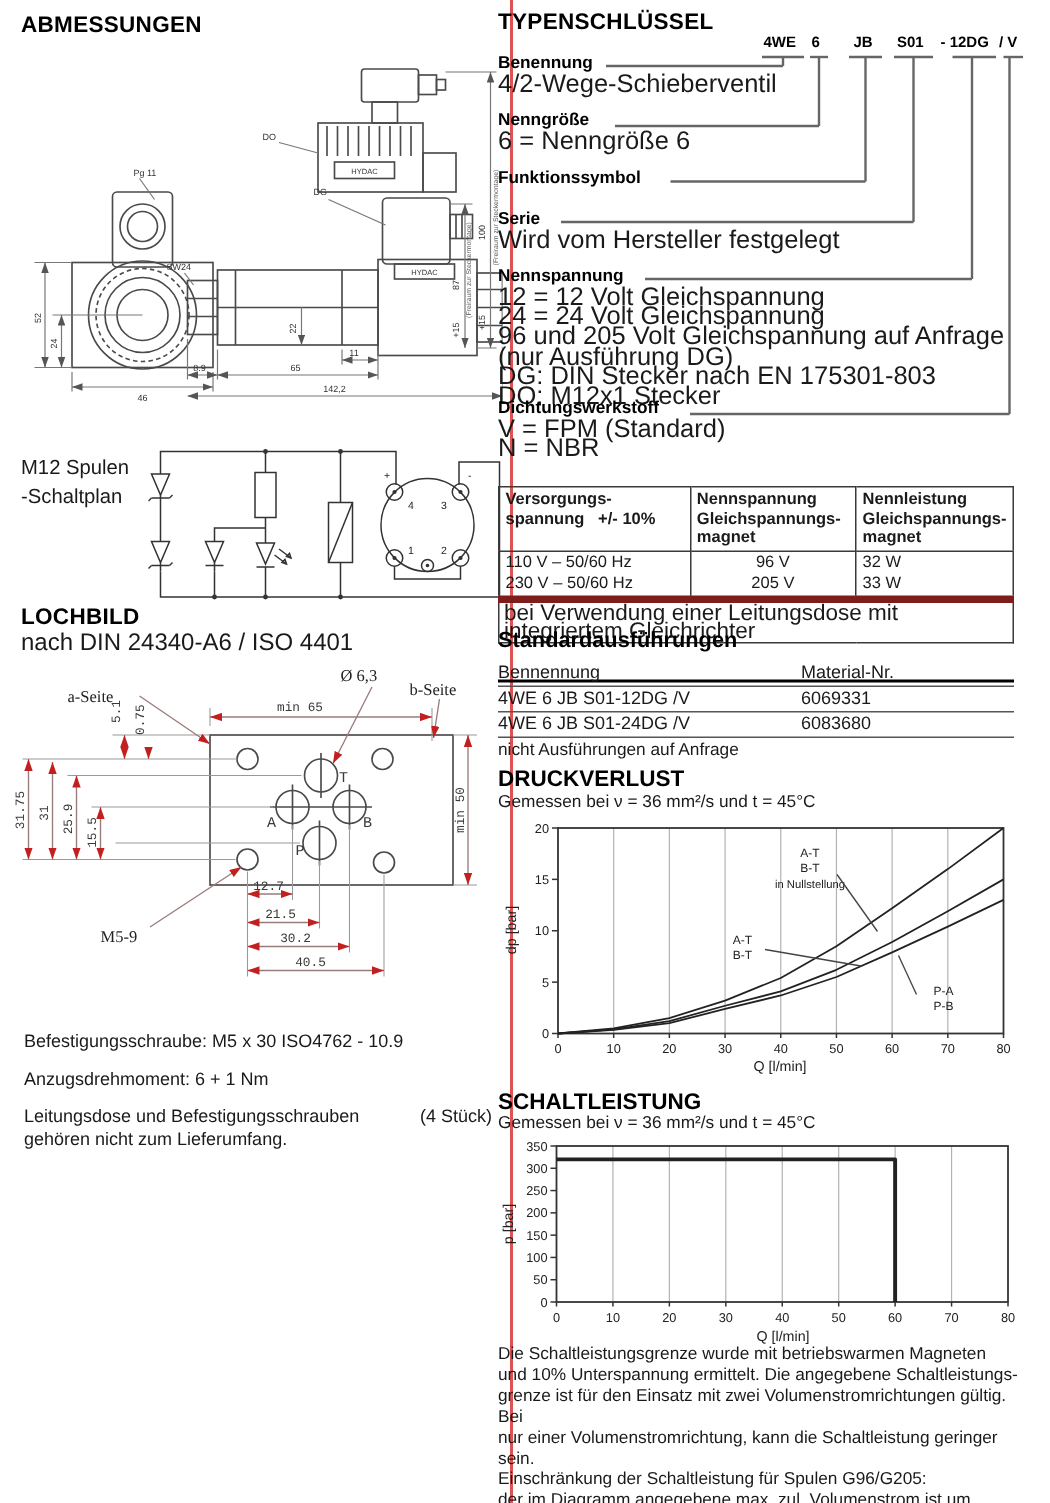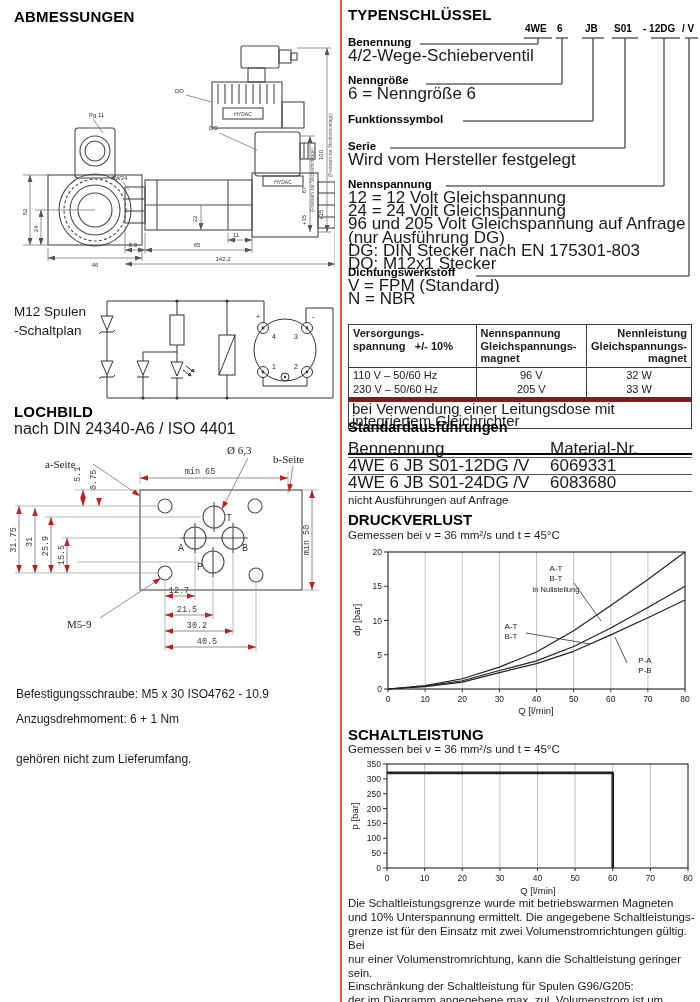--- a/index.html
+++ b/index.html
@@ -2,21 +2,21 @@
 <html><head>
 <meta charset="utf-8">
 <style>
   *{margin:0;padding:0;box-sizing:border-box}
   html,body{width:700px;height:1002px;background:#fff;font-family:"Liberation Sans",sans-serif;color:#1a1a1a}
   body{position:relative;overflow:hidden}
   .abs{position:absolute}
   .sec{font-size:15px;font-weight:bold;color:#000;letter-spacing:.2px}
   .divider{position:absolute;left:340px;top:0;width:2px;height:1002px;background:#e05252}
   .col-left{position:absolute;left:0;top:0;width:279px;height:1002px}
-  .col-right{position:absolute;left:348px;top:0;width:352px;height:1002px}
+  .col-right{position:absolute;left:332px;top:0;width:352px;height:1002px}
   .preline{white-space:pre-line}
   
   svg .draw rect,svg .draw circle,svg .draw path,svg .draw line,svg .draw polyline{fill:none;stroke:#4a4a4a;stroke-width:1.1}
   svg .thin{stroke:#8a8a8a;stroke-width:.7}
   svg .dim line{stroke:#777;stroke-width:.8}
   svg .rdim line{stroke:#9a7b7b;stroke-width:.9}
   svg .ext line{stroke:#999;stroke-width:.7}
   svg .lead{stroke:#444;stroke-width:.9;fill:none}
   .dt{font-size:6px;fill:#333;font-family:"Liberation Sans",sans-serif}
   .dt5{font-size:5px;fill:#333}
@@ -29,25 +29,25 @@
   .cktt{font-size:7px;fill:#222}
   
   .ts-code{position:absolute;font-size:10px;font-weight:bold;color:#000}
   .ts-label{position:absolute;font-size:11.5px;font-weight:bold;color:#000}
   .ts-desc{position:absolute;font-size:17px;color:#1a1a1a;line-height:13.2px}
   
   table{border-collapse:collapse}
   .vtable{position:absolute;left:0;top:324px;width:344px;border:1.5px solid #3a3a3a;font-size:11px}
   .vtable th{font-weight:bold;text-align:left;vertical-align:top;padding:2px 4px;border-right:1px solid #3a3a3a;border-bottom:1px solid #3a3a3a;line-height:12.5px}
   .vtable td{padding:0 4px;line-height:14.5px}
-  .vtable .c1{width:132px}.vtable .c2{width:111px;text-align:center}.vtable .c3{text-align:center}
+  .vtable .c1{width:132px}.vtable .c2{width:111px;text-align:center}.vtable .c3{text-align:left}
   .vtable td.bdr{border-right:1px solid #3a3a3a}
   .vtable .foot td{font-size:15px;border-top:5px solid #7f1d1d;line-height:12px;padding:1px 3px}
   .std-title{position:absolute;left:0;top:419px;width:344px;font-size:14.5px;font-weight:bold;color:#000;border-bottom:2px solid #000;padding-bottom:18px}
-  .stable{position:absolute;left:0;top:441px;width:344px;font-size:17px}
+  .stable{position:absolute;left:0;top:441px;width:344px;font-size:12px}
   .stable td{border-bottom:1.2px solid #555;padding:1px 0 2px 0;line-height:13px}
   .stable .c1{width:202px}
   .std-note{position:absolute;left:0;top:494px;font-size:11.5px}
   .chart-title{position:absolute;font-size:15px;font-weight:bold;color:#000}
   .chart-sub{position:absolute;font-size:11.5px}
   .tick{font-size:8.5px;fill:#222;font-family:"Liberation Sans",sans-serif}
   .axlab{font-size:9.5px;fill:#222}
   .ann{font-size:8px;fill:#222}
   .ann2{font-size:7.5px;fill:#222}
   .note-block{position:absolute;left:0;top:897px;width:352px;font-size:11.5px;line-height:13.9px}
@@ -331,20 +331,24 @@
     <text class="dtm" x="75" y="44" transform="rotate(-90 75 44)" text-anchor="start">5.1</text>
     <text class="dtm" x="91" y="52" transform="rotate(-90 91 52)" text-anchor="start">0.75</text>
     <text class="dtm" x="174" y="155" text-anchor="middle">12.7</text>
     <text class="dtm" x="182" y="174" text-anchor="middle">21.5</text>
     <text class="dtm" x="192" y="190" text-anchor="middle">30.2</text>
     <text class="dtm" x="202" y="206" text-anchor="middle">40.5</text>
   </svg>
 
   <div class="abs lnotes" style="left:16px;top:687px">Befestigungsschraube: M5 x 30 ISO4762 - 10.9</div>
   <div class="abs lnotes" style="left:16px;top:712px">Anzugsdrehmoment: 6 + 1 Nm</div>
+  <div class="abs lnotes scope-row" style="left:16px;top:737px">
+    <span>Leitungsdose und Befestigungsschrauben</span>
+    <span>(4 Stück)</span>
+  </div>
   <div class="abs lnotes" style="left:16px;top:752px">gehören nicht zum Lieferumfang.</div>
 </div>
 
 <div class="col-right">
 
   <div class="abs sec" style="left:0;top:6px">TYPENSCHLÜSSEL</div>
 
   <svg class="abs" style="left:0;top:0" width="352" height="310" viewBox="0 0 352 310">
     <g stroke="#666" stroke-width="1.6">
       <line x1="176" y1="38" x2="204" y2="38"></line>
@@ -393,21 +397,21 @@
 N = NBR</span>
 
   <table class="vtable">
     <tbody>
         <tr>
       <th class="c1 preline">Versorgungs-
 spannung &nbsp; +/- 10%</th>
       <th class="c2 preline" style="text-align:left">Nennspannung
 Gleichspannungs-
 magnet</th>
-      <th class="c3 preline" style="text-align:right;border-right:none">Nennleistung
+      <th class="c3 preline" style="text-align:left;border-right:none">Nennleistung
 Gleichspannungs-
 magnet</th>
     </tr>
     <tr>
       <td class="c1 bdr">110 V – 50/60 Hz</td>
       <td class="c2 bdr">96 V</td>
       <td class="c3">32 W</td>
     </tr>
     <tr>
       <td class="c1 bdr">230 V – 50/60 Hz</td>

